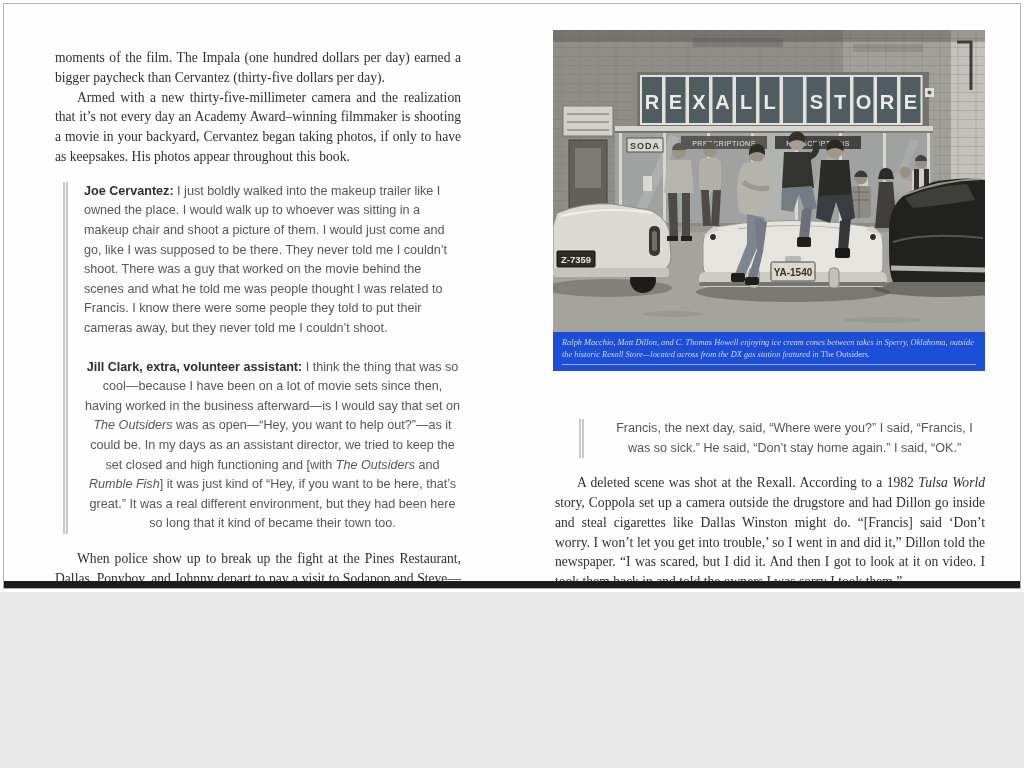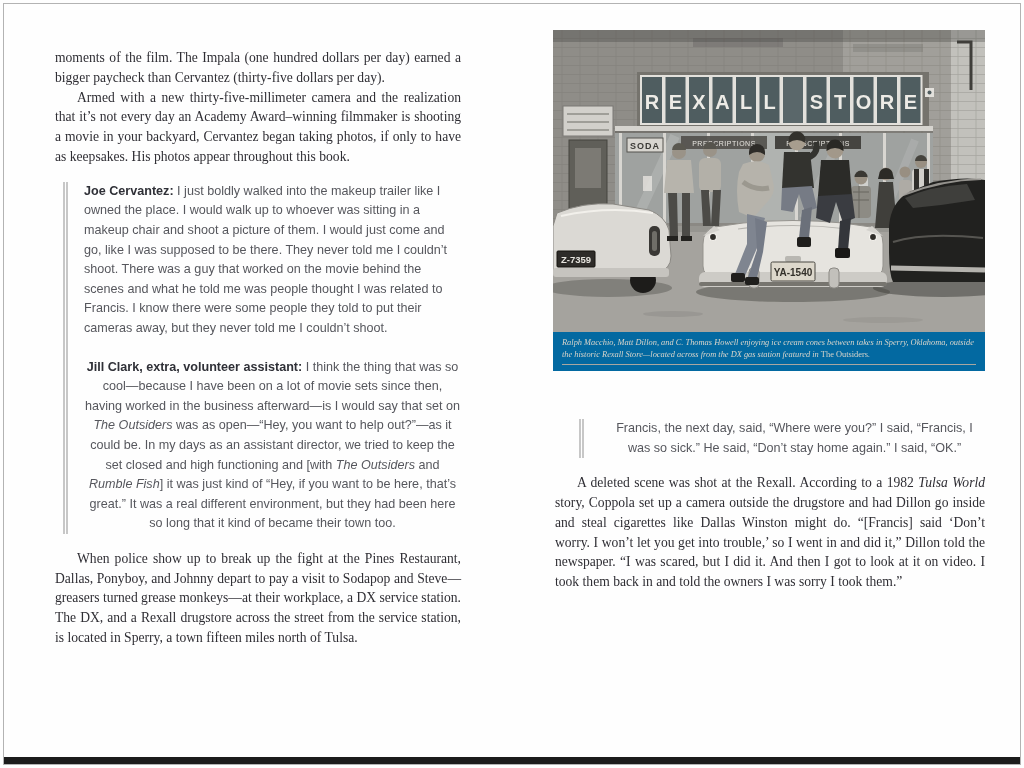--- a/index.html
+++ b/index.html
@@ -1,35 +1,35 @@
 <!DOCTYPE html>
 <html><head>
 <meta charset="utf-8">
 <style>
   html,body { margin:0; padding:0; background:#e9e9e9; }
-  .spread { position:relative; width:1024px; height:768px; background:#fefefe;
+  .spread { position:relative; width:1024px; height:592px; background:#fefefe;
             overflow:hidden; font-family:"Liberation Serif", serif; }
   .frame { position:absolute; inset:3px; border:1px solid #b3b3b3; pointer-events:none; }
   .bottom-edge { position:absolute; left:4px; right:4px; bottom:4px; height:7px; background:#1c1c1c; }
 
   
   .text-col-left { position:absolute; left:55px; top:48px; width:406px; }
   .bp { font-size:13.6px; line-height:19.8px; color:#2f2e34; text-align:justify; margin:0; }
   .indent { text-indent:22px;font-family:Liberation Serif, serif; }
   .quote { border-left:5px double #c7c7c7; margin:15px 0 15px 8px; padding-left:16px; }
   .qp { font-family:"Liberation Sans", sans-serif; font-size:12.6px; line-height:19.6px;
         color:#56575d; margin:0 0 19px 0; text-align:left; }
   .qp:last-child { margin-bottom:0;text-align:center; }
   .qp b { color:#2f3037; }
 
   
   .photo-block { position:absolute; left:553px; top:30px; width:432px; }
   .photo { position:relative; width:432px; height:302px; background:#8f8d88; }
   .photo svg { display:block; }
-  .caption { background:#0369a1; color:#d9d5cb; font-style:italic;
+  .caption { background:#1d4ed8; color:#d9d5cb; font-style:italic;
              font-size:8.4px; line-height:11.5px; padding:5px 9px 6px; }
   .cap-title { font-style:normal; }
   .cap-rule { height:1px; background:#a9a7a0; margin-top:4px; }
   .text-col-right { position:absolute; left:555px; top:404px; width:430px; }
   .quote-r { margin-left:24px; padding-left:20px; }
 
   
   .footer { position:absolute; top:768px; font-size:13px; line-height:14px; color:#3b3a40; }
   .footer-l { left:55px; }
   .footer-r { right:27px; text-align:right; }

